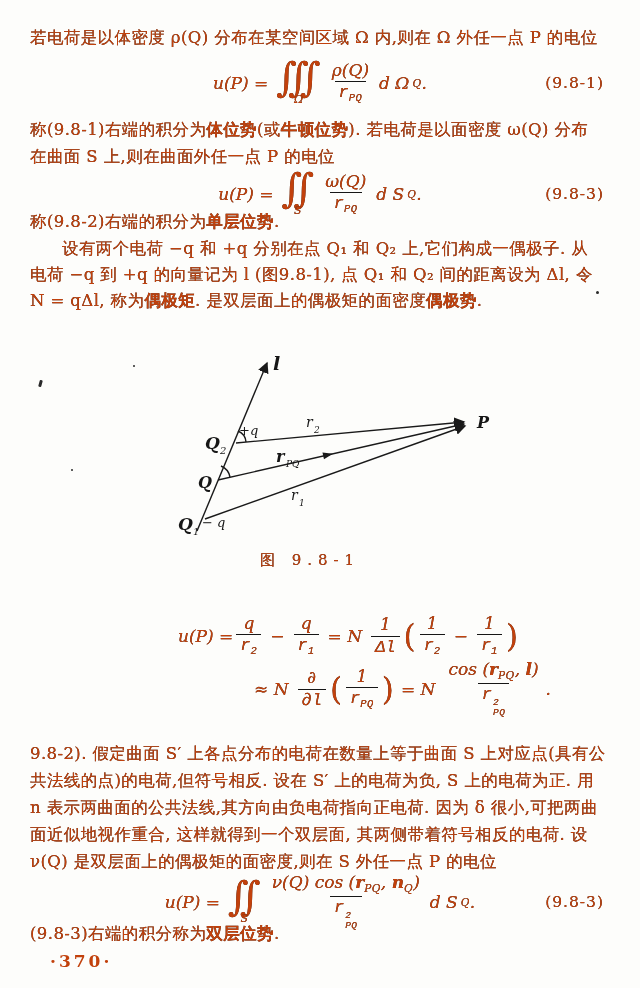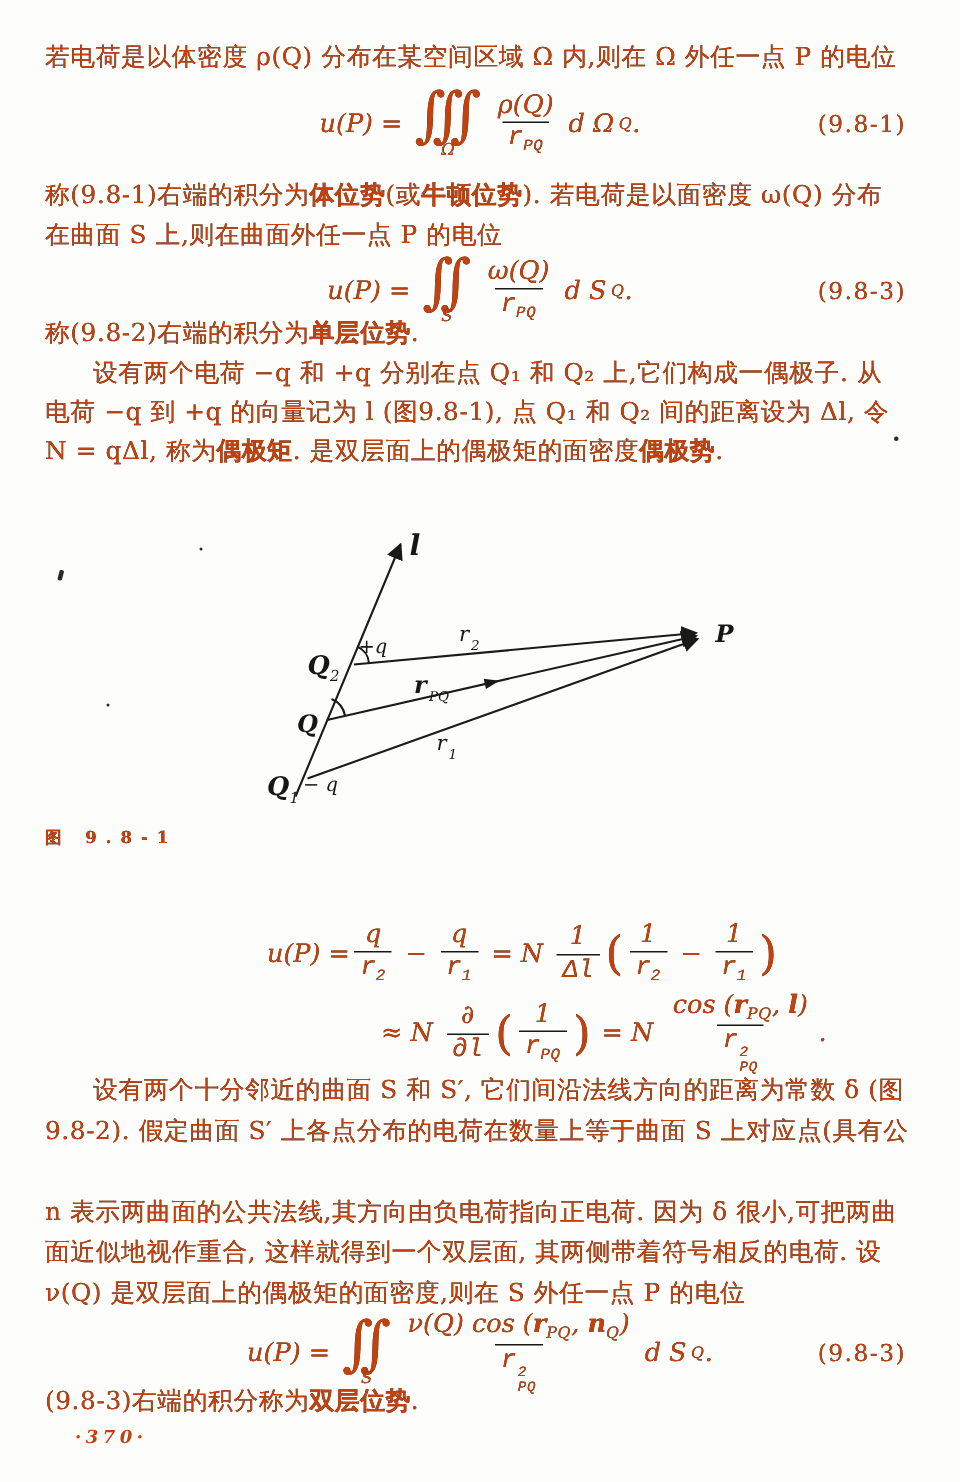--- a/index.html
+++ b/index.html
@@ -40,27 +40,27 @@
   .intcol { display:inline-flex; flex-direction:column; align-items:center; margin:0 4px 0 8px; }
   .intg { font-style:normal; font-size:40px; line-height:34px; letter-spacing:-9px; padding-right:9px; }
   .intsub { font-size:11px; margin-top:-1px; }
   .bp { font-style:normal; font-size:31px; font-weight:400; line-height:1; margin:0 1px; }
   .op { margin:0 6px; }
   .gap { margin:0 3px; }
   
   .figwrap { position:absolute; left:30px; top:333px; width:480px; height:225px; }
   .figwrap svg text { font-family:"DejaVu Serif","Liberation Serif",serif; font-style:italic; fill:#161616; }
   .figcaption {
-    position:absolute; left:30px; top:551px; width:560px; 
-    font-size:11px; letter-spacing:6px; text-shadow:0 0 0.4px #222;font-weight:bold;
+    position:absolute; left:30px; top:551px; width:560px; text-align:center;
+    font-size:15px; letter-spacing:6px; text-shadow:0 0 0.4px #222;
   }
   
   .pagenum {
     position:absolute; left:50px; top:951px;
-    font-size:12px; font-weight:bold; letter-spacing:3px; font-style:italic;
+    font-size:17px; font-weight:bold; letter-spacing:3px; 
   }
   .speck { position:absolute; background:#2a2a2a; border-radius:50%; }
 </style>
 </head>
 <body>
 
 <div class="page">
 
   <div class="cn" style="top:27px"><span>若电荷是以体密度 ρ(Q) 分布在某空间区域 Ω 内,则在 Ω 外任一点 P 的电位</span></div>
 
@@ -186,22 +186,22 @@
     <span class="frac">
       <span class="fn"><span>cos (</span><span class="b">r</span><span class="sub">PQ</span><span>, </span><span class="b">l</span><span>)</span></span>
       <span class="fd"><span>r</span><span class="supsub">
             <span>2</span>
             <span>PQ</span>
           </span></span>
     </span>
     <span>.</span>
   </div>
 
-  <div class="cn indent" style="top:716px"><span>设有两个十分邻近的曲面 S 和 S′, 它们间沿法线方向的距离为常数 δ (图</span></div>
   <div class="cn" style="top:743px"><span>9.8-2). 假定曲面 S′ 上各点分布的电荷在数量上等于曲面 S 上对应点(具有公</span></div>
+  <div class="cn" style="top:770px"><span>共法线的点)的电荷,但符号相反. 设在 S′ 上的电荷为负, S 上的电荷为正.  用</span></div>
   <div class="cn" style="top:797px"><span>n 表示两曲面的公共法线,其方向由负电荷指向正电荷. 因为 δ 很小,可把两曲</span></div>
   <div class="cn" style="top:851px"><span>ν(Q) 是双层面上的偶极矩的面密度,则在 S 外任一点 P 的电位</span></div>
   <div class="cn" style="top:824px"><span>面近似地视作重合, 这样就得到一个双层面, 其两侧带着符号相反的电荷. 设</span></div>
 
   <div class="eqline" style="top:874px;height:56px">
     <span>u(P) =</span>
     <span class="intcol">
       <span class="intg">∫∫</span>
       <span class="intsub">S</span>
     </span>

